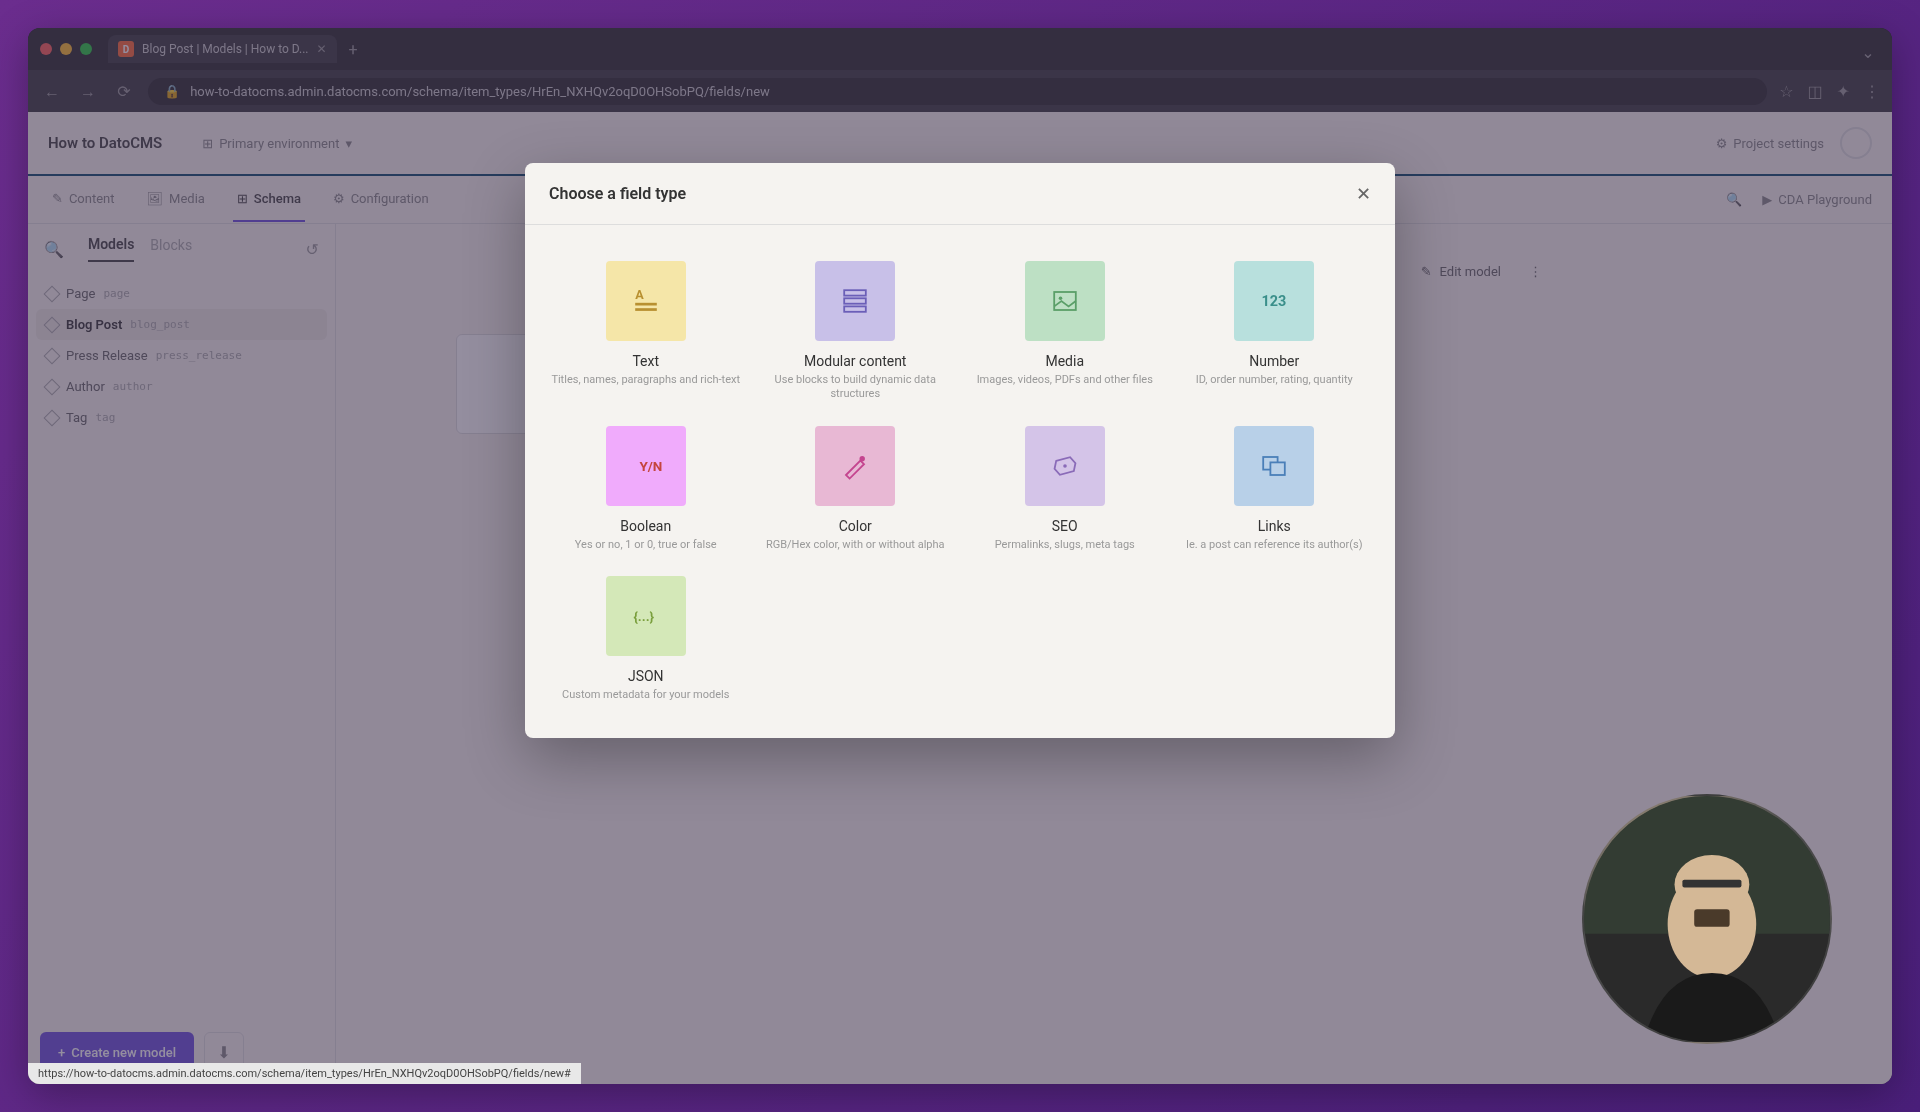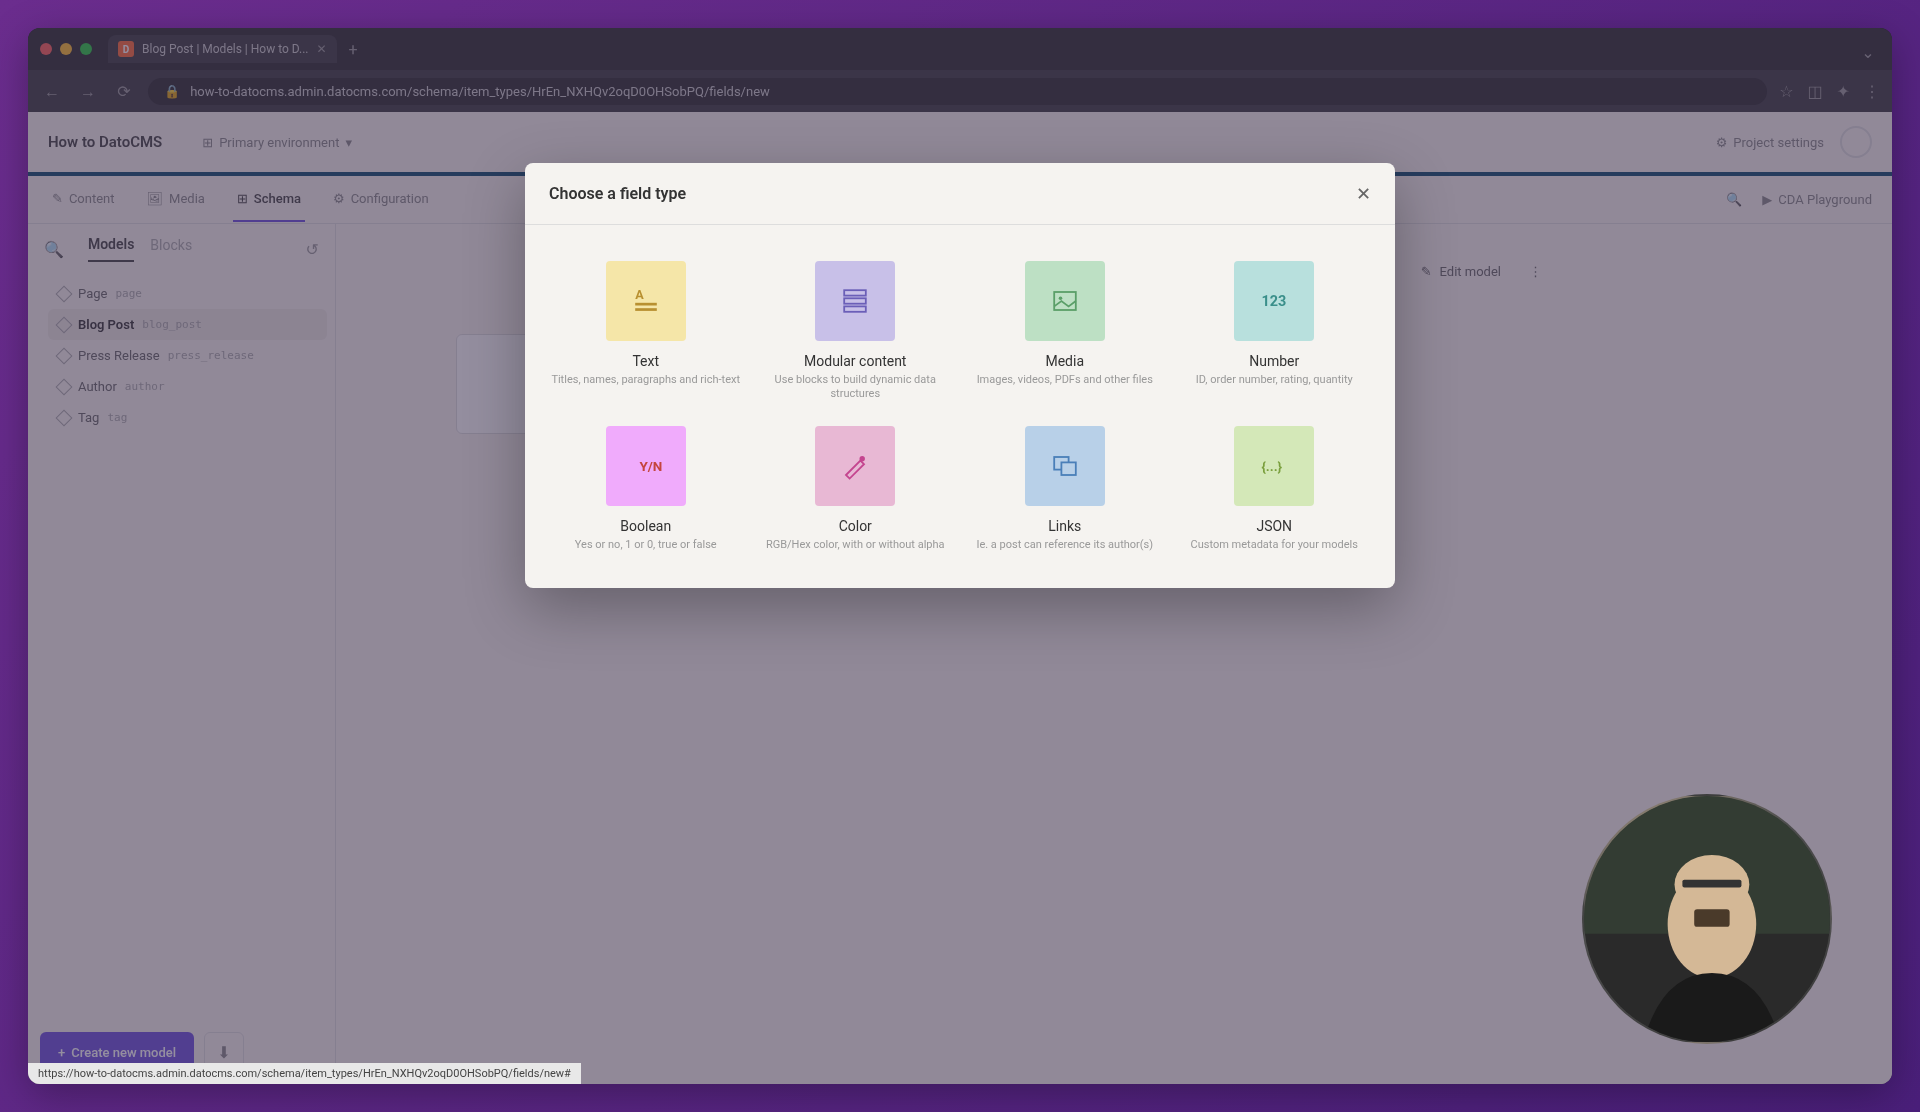--- a/index.html
+++ b/index.html
@@ -109,21 +109,21 @@
       gap: 14px;
       color: #999;
     }
     .app-container {
       background: #f8f4f0;
       height: calc(100% - 84px);
       position: relative;
     }
     .app-header {
       height: 64px;
-      border-bottom: 4px solid #0c4a6e;
+      border-bottom: 2px solid #0c4a6e;
       display: flex;
       align-items: center;
       padding: 0 20px;
     }
     .app-title {
       font-weight: 600;
       color: #444;
       font-size: 15px;
       margin-right: 40px;
     }
@@ -212,21 +212,20 @@
     .sidebar-search {
       color: #999;
       margin-right: 8px;
     }
     .sidebar-history {
       margin-left: auto;
       color: #999;
     }
     .model-list {
       padding: 16px 8px;
-      margin-left: 12px;
     }
     .model-item {
       display: flex;
       align-items: center;
       gap: 8px;
       padding: 8px 10px;
       border-radius: 6px;
       font-size: 13px;
       color: #666;
       cursor: pointer;
@@ -619,20 +618,30 @@
         <div class="field-icon fi-color">
           <svg class="icon-svg" viewBox="0 0 40 40">
               <path d="M10 30 L26 14 L30 18 L14 34 Z" fill="none" stroke="#c4458f" stroke-width="2"></path>
               <circle cx="28" cy="12" r="3" fill="#c4458f"></circle>
             </svg>
         </div>
         <div class="field-name">Color</div>
         <div class="field-desc">RGB/Hex color, with or without alpha</div>
       </div>
       <div class="field-type">
+        <div class="field-icon fi-seo">
+          <svg class="icon-svg" viewBox="0 0 40 40">
+              <path d="M12 12 L28 12 L32 20 L28 28 L12 28 L8 20 Z" fill="none" stroke="#8a6bb8" stroke-width="2" transform="rotate(-15 20 20)"></path>
+              <circle cx="20" cy="20" r="2" fill="#8a6bb8"></circle>
+            </svg>
+        </div>
+        <div class="field-name">SEO</div>
+        <div class="field-desc">Permalinks, slugs, meta tags</div>
+      </div>
+      <div class="field-type">
         <div class="field-icon fi-links">
           <svg class="icon-svg" viewBox="0 0 40 40">
               <rect x="8" y="10" width="16" height="14" fill="none" stroke="#4a7fb8" stroke-width="2"></rect>
               <rect x="16" y="16" width="16" height="14" fill="#b8d0e8" stroke="#4a7fb8" stroke-width="2"></rect>
             </svg>
         </div>
         <div class="field-name">Links</div>
         <div class="field-desc">Ie. a post can reference its author(s)</div>
       </div>
       <div class="field-type">

